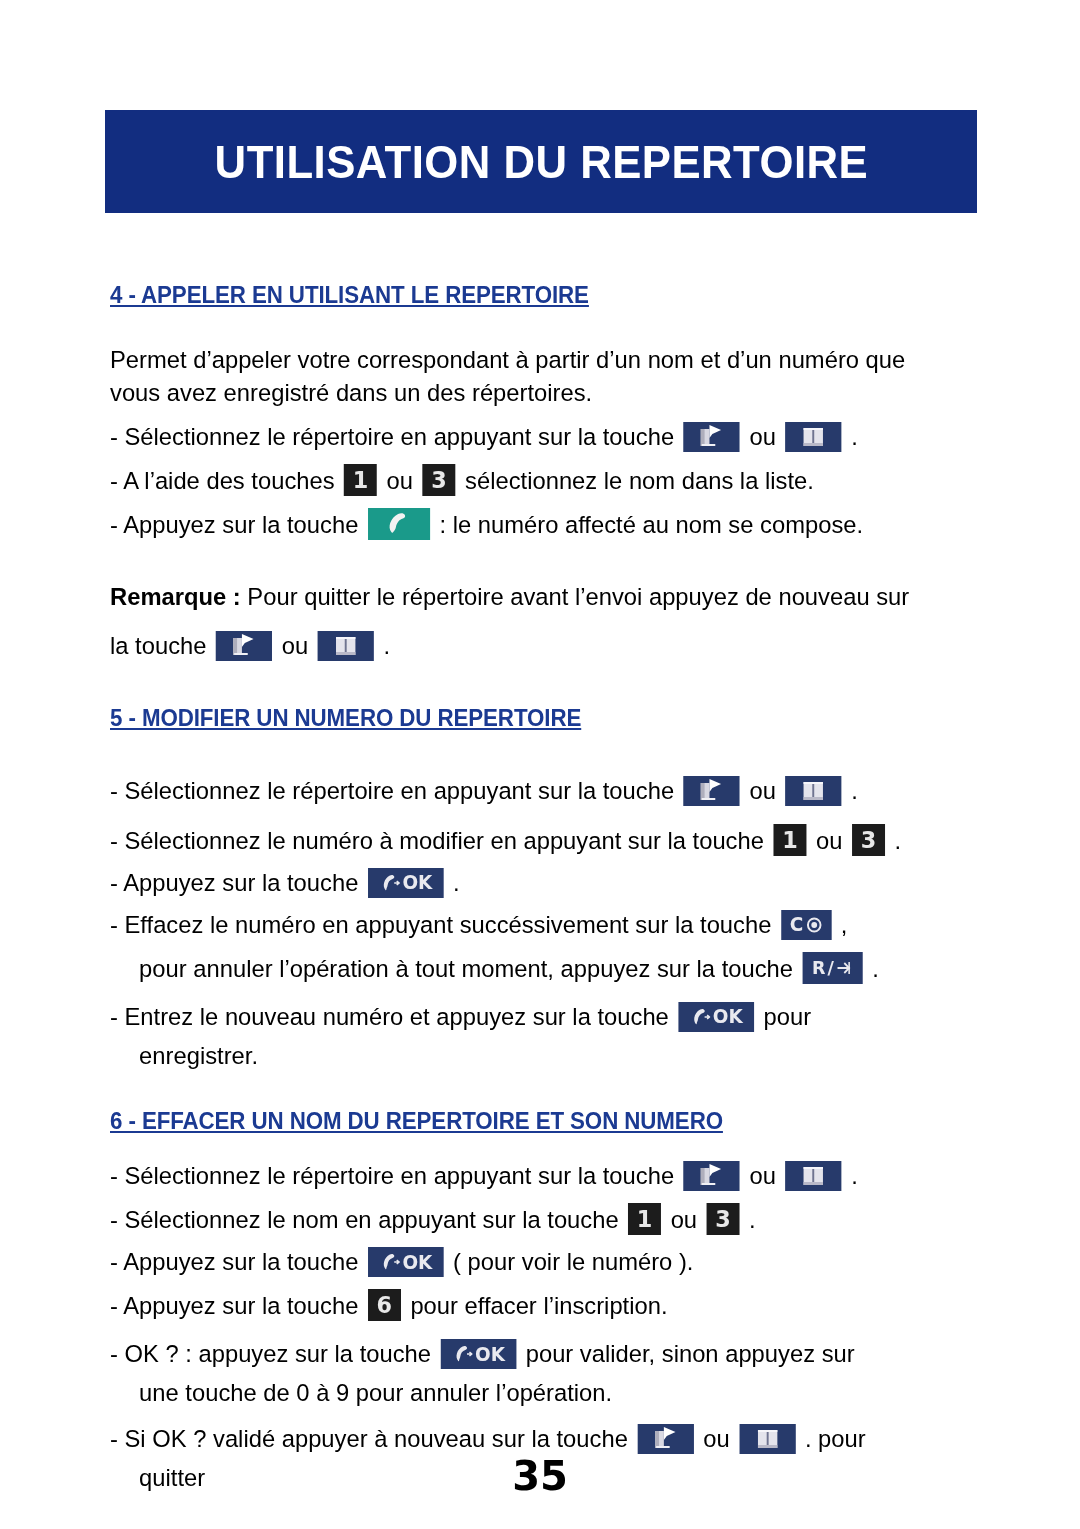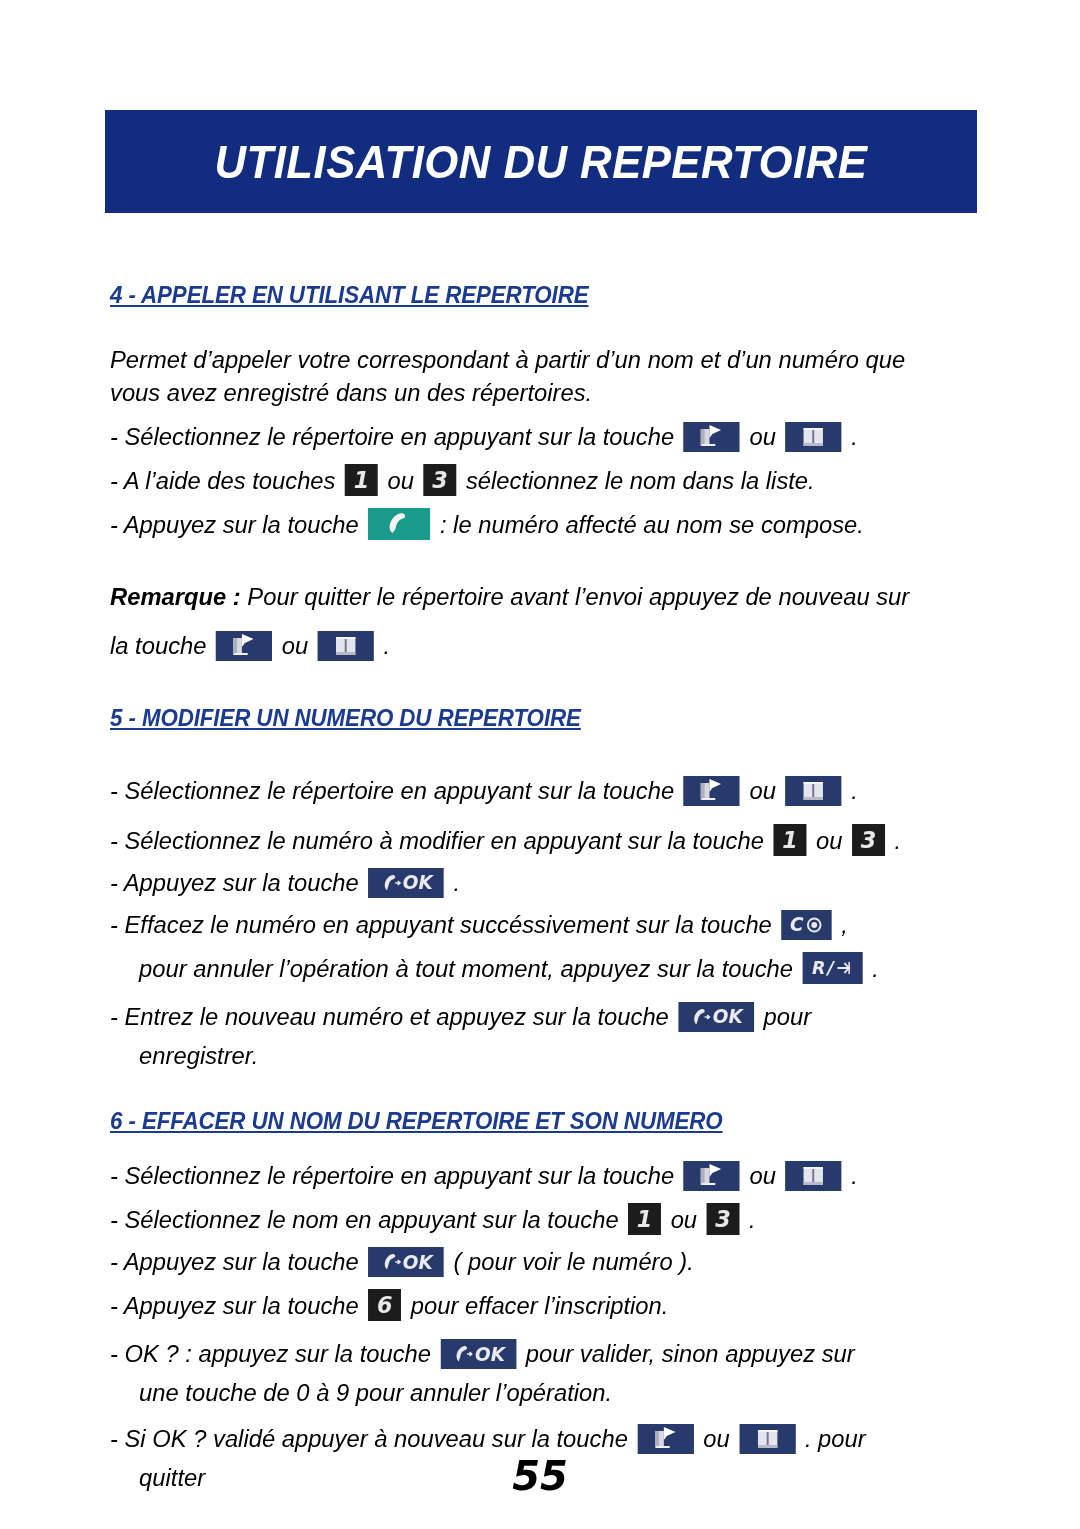--- a/index.html
+++ b/index.html
@@ -14,21 +14,20 @@
     color: #000000;
     position: relative;
     overflow: hidden;
   }
 
   .page {
     position: relative;
     width: 1080px;
     height: 1440px;
     box-sizing: border-box;
-    font-style: italic;
   }
 
   
   .banner {
     position: absolute;
     left: 105px;
     top: 110px;
     width: 872px;
     height: 103px;
     background: #122d80;
@@ -492,15 +491,15 @@
       </span>
       <span>. pour</span>
     </div>
 
     <div class="spacer-12"></div>
 
     <div class="line indent">quitter</div>
 
   </div>
 
-  <div class="page-number">55</div>
+  <div class="page-number">35</div>
 
 </div>
 
 </body></html>

